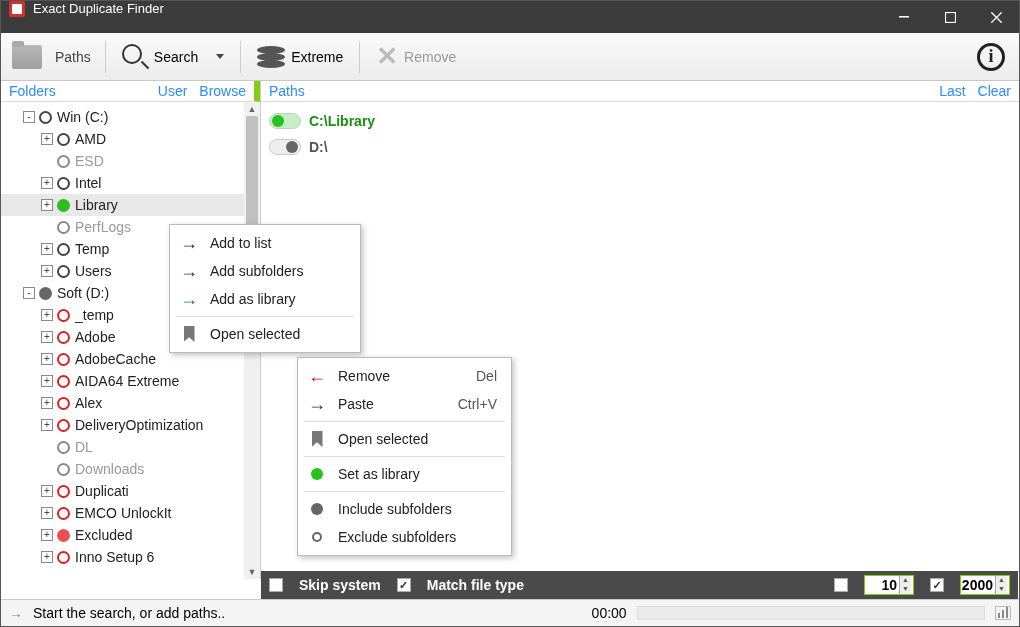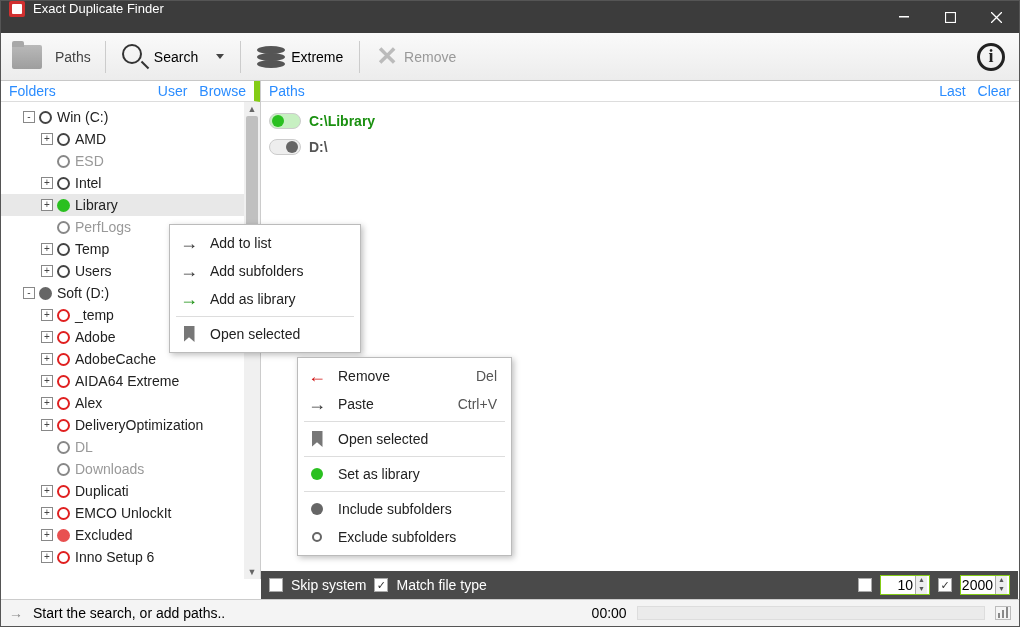--- a/index.html
+++ b/index.html
@@ -86,21 +86,21 @@
 .arrow-r { font-size: 18px; color: #333; }
 .arrow-r.green { color: #1a9010; }
 .arrow-l.red { color: #d01010; font-size: 18px; }
 .bookmark { width: 11px; height: 16px; background: #777; clip-path: polygon(0 0,100% 0,100% 100%,50% 70%,0 100%); }
 .small-dot { width: 12px; height: 12px; border-radius: 50%; }
 .small-dot.green-f { background: #2ac020; }
 .small-dot.gray-f { background: #666; }
 .small-dot.ring-o { border: 2px solid #666; width: 10px; height: 10px; }
 
 
-.bottom-bar { height: 28px; background: #4a4a4a; color: #fff; display: flex; align-items: center; padding: 0 8px; gap: 8px; position: absolute; bottom: 27px; left: 260px; right: 1px; }
+.bottom-bar { height: 28px; background: #4a4a4a; color: #fff; display: flex; align-items: center; padding: 0 8px; gap: 16px; position: absolute; bottom: 27px; left: 260px; right: 1px; font-weight: bold; }
 .chk { width: 14px; height: 14px; border: 1px solid #aaa; background: #fff; display:inline-flex; align-items:center; justify-content:center; font-size:11px; color:#333; }
 .bottom-bar .spacer { flex: 1; }
 .num-input { width: 50px; height: 20px; background: #fff; color: #000; border: 1px solid #84cc16; display: flex; align-items: center; justify-content: flex-end; padding-right: 2px; position: relative; }
 .spinner { width: 12px; height: 18px; display: flex; flex-direction: column; justify-content: center; border-left:1px solid #aaa; margin-left:2px; }
 .spin { height: 9px; font-size: 7px; line-height: 7px; text-align: center; color: #555; background:#eee; }
 
 
 .status-bar { height: 27px; background: #f4f4f4; border-top: 1px solid #ccc; display: flex; align-items: center; padding: 0 8px; gap: 10px; position: absolute; bottom: 0; left: 0; right: 0; }
 .status-bar .prog { flex: 1; max-width: 360px; height: 14px; background: #ebebeb; border: 1px solid #ddd; }
 .status-icon { width: 16px; height: 14px; border: 1px solid #bbb; display:flex; align-items:flex-end; justify-content:space-around; padding:1px; }

